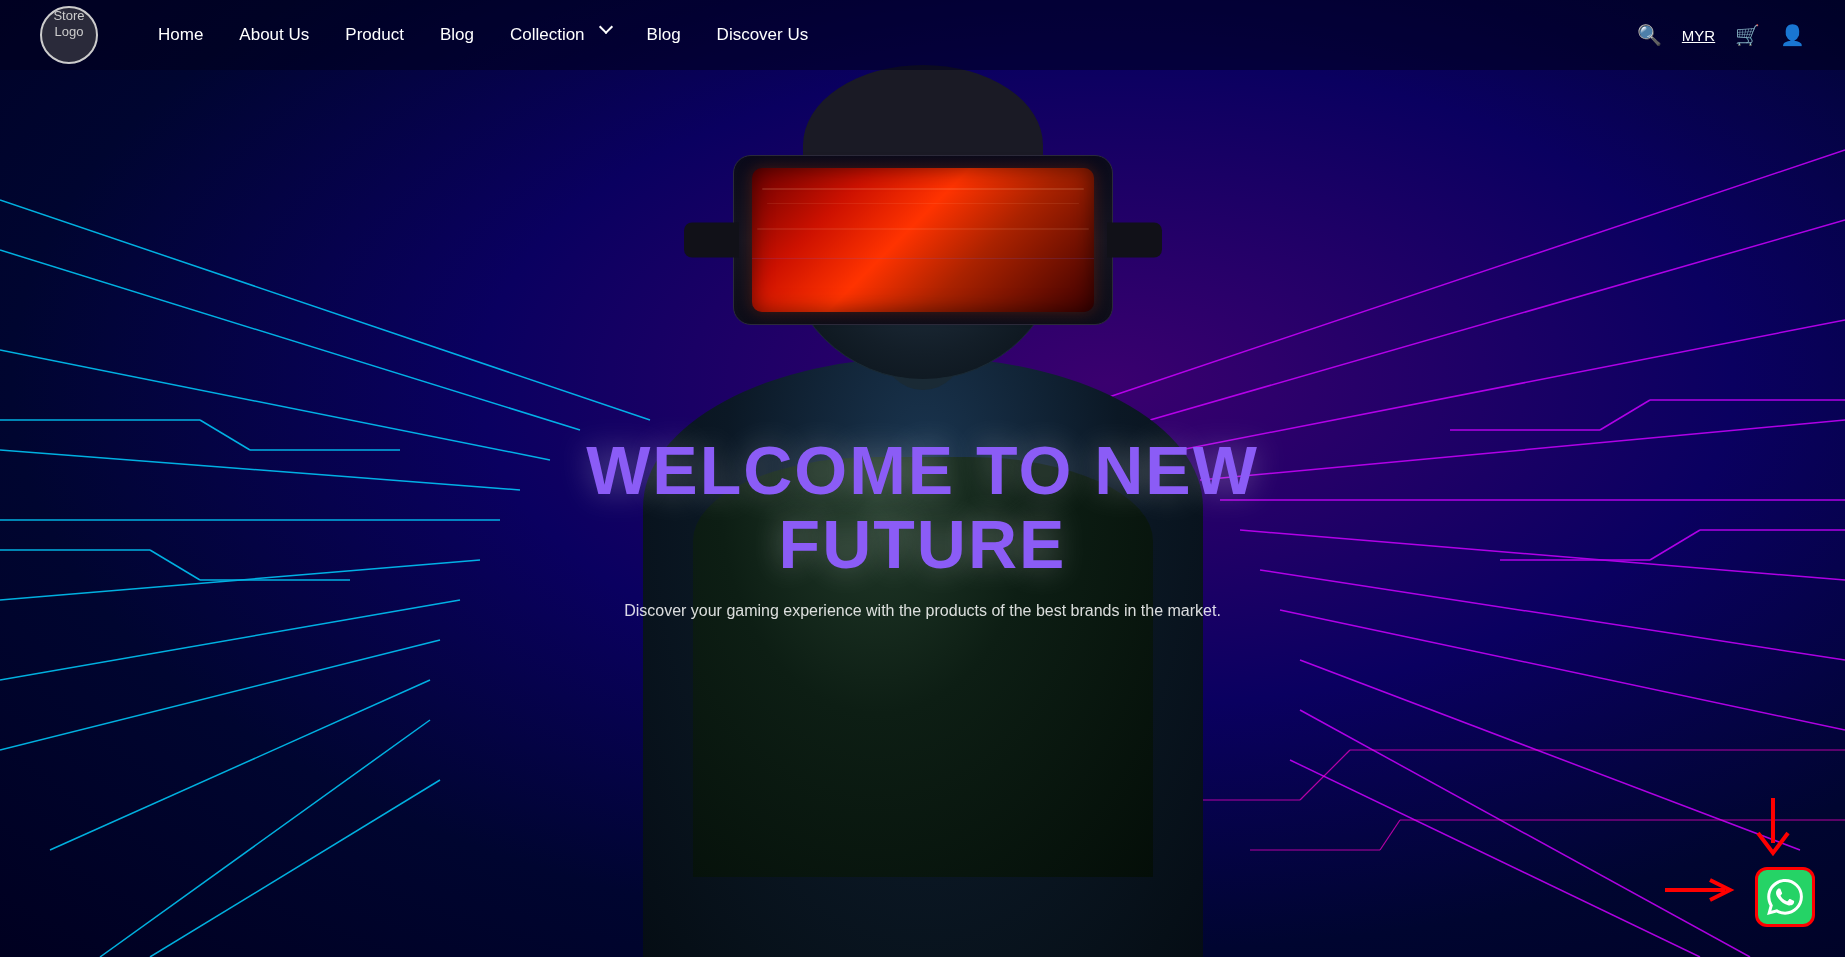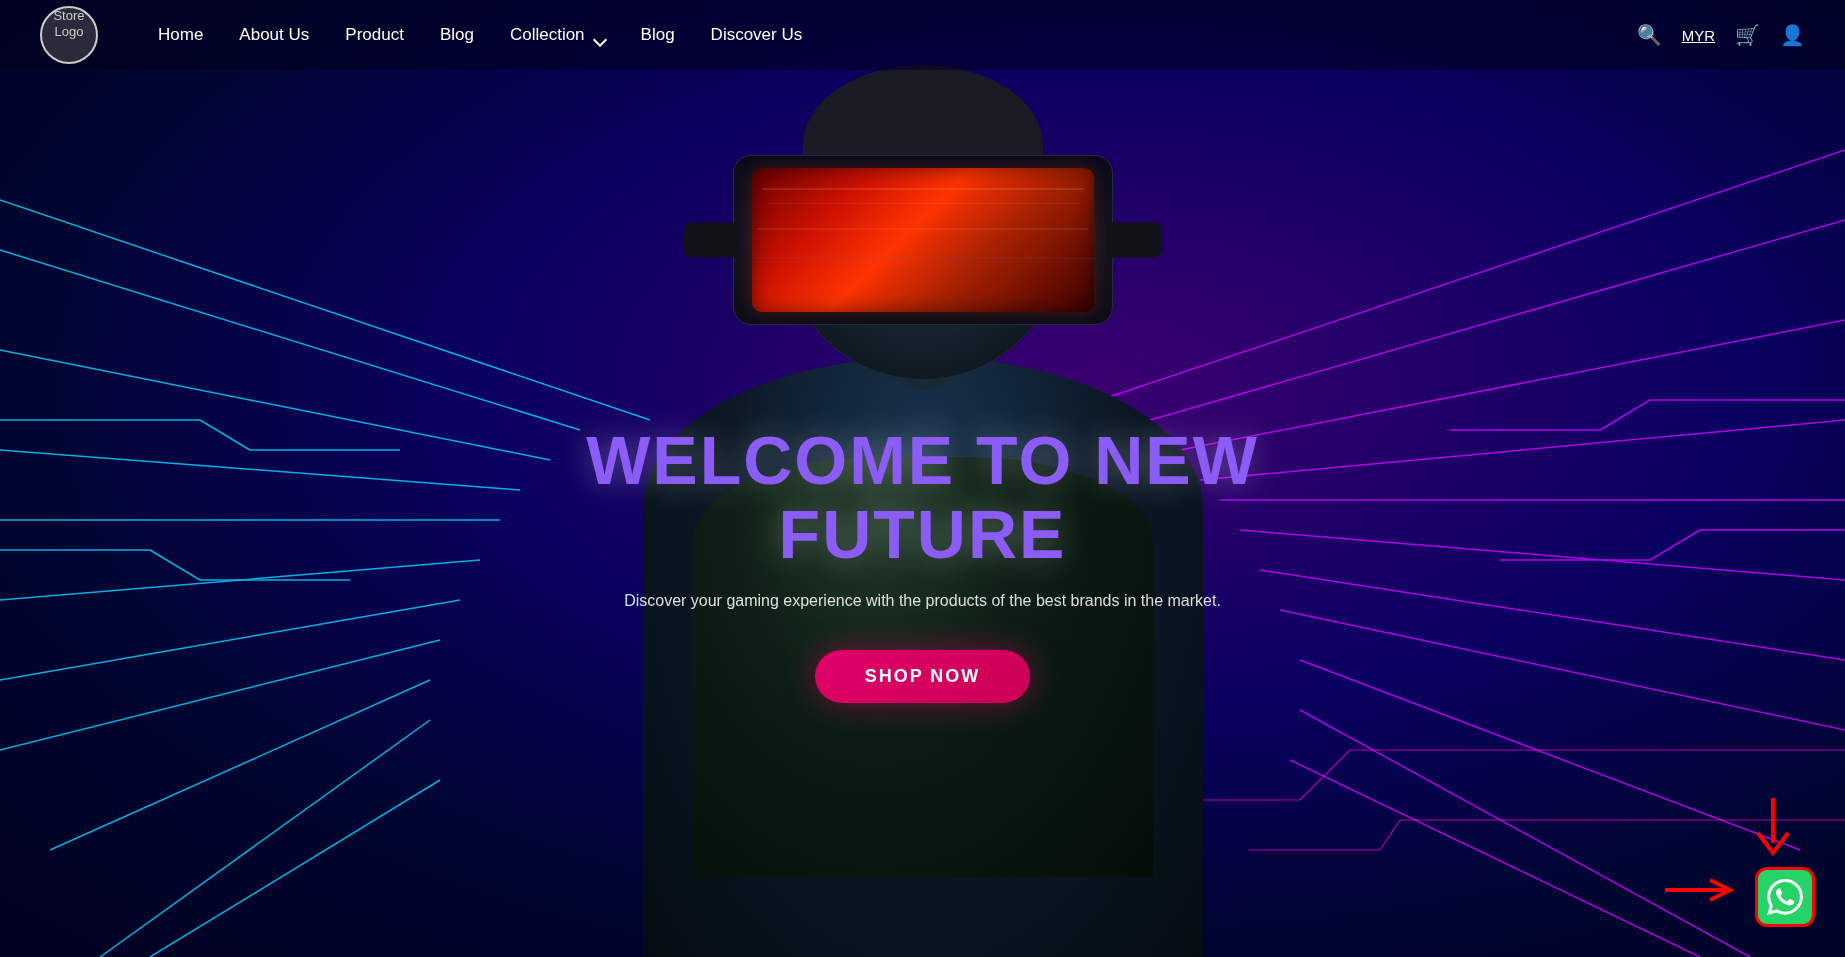--- a/index.html
+++ b/index.html
@@ -27,21 +27,21 @@
     }
     .nav-links {
       display: flex; align-items: center; gap: 36px;
       margin-left: 60px; flex: 1;
     }
     .nav-link {
       color: #fff; font-size: 17px; text-decoration: none; cursor: pointer;
       white-space: nowrap; font-weight: 500;
     }
     .nav-collection {
-      display: flex; align-items: flex-end; gap: 10px;
+      display: flex; align-items: flex-start; gap: 16px;
     }
     .chevron-icon {
       width: 10px; height: 10px;
       border-right: 2px solid #fff;
       border-bottom: 2px solid #fff;
       transform: rotate(45deg);
       display: inline-block;
       margin-top: -3px;
     }
     .nav-actions {
@@ -221,21 +221,20 @@
 
       <div style="position:absolute; top:50%; left:-50px; transform:translateY(-50%); width:55px; height:35px; background: #111118; border-radius: 8px 0 0 8px;"></div>
 
       <div style="position:absolute; top:50%; right:-50px; transform:translateY(-50%); width:55px; height:35px; background: #111118; border-radius: 0 8px 8px 0;"></div>
     </div>
   </div>
 
   <div class="hero-content">
     <h1 class="hero-title">WELCOME TO NEW FUTURE</h1>
     <p class="hero-subtitle">Discover your gaming experience with the products of the best brands in the market.</p>
-    <button class="shop-now-btn">SHOP NOW</button>
   </div>
 </div>
 
 <nav class="navbar">
   <div class="logo-circle">
     <span>Store<br>Logo</span>
   </div>
   <div class="nav-links">
     <a class="nav-link">Home</a>
     <a class="nav-link">About Us</a>

